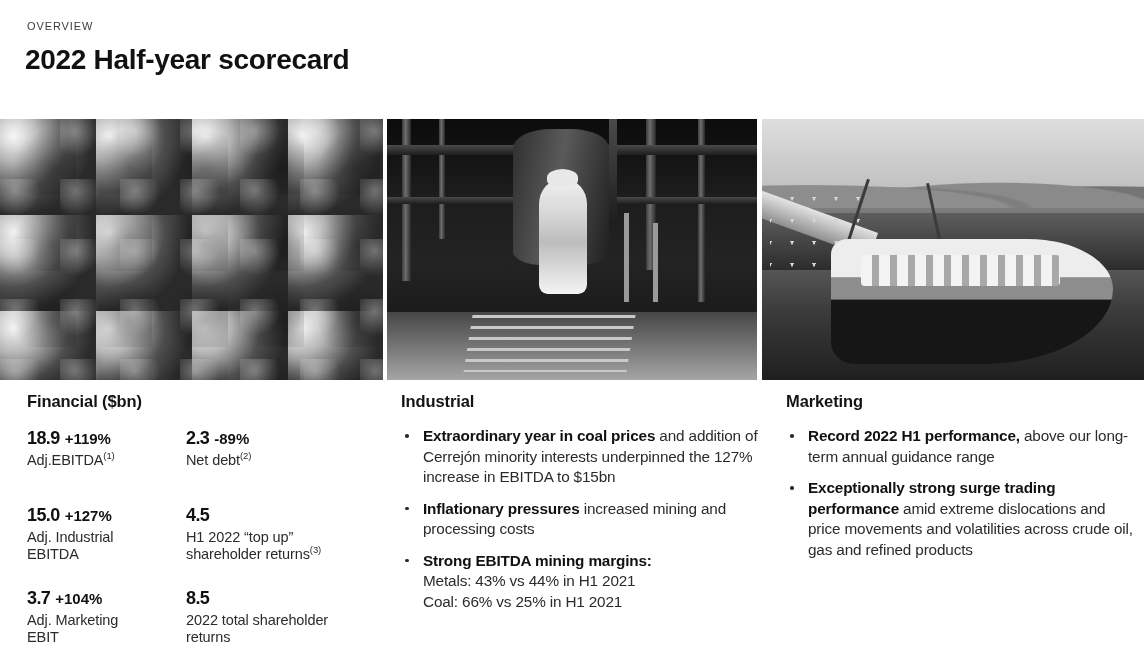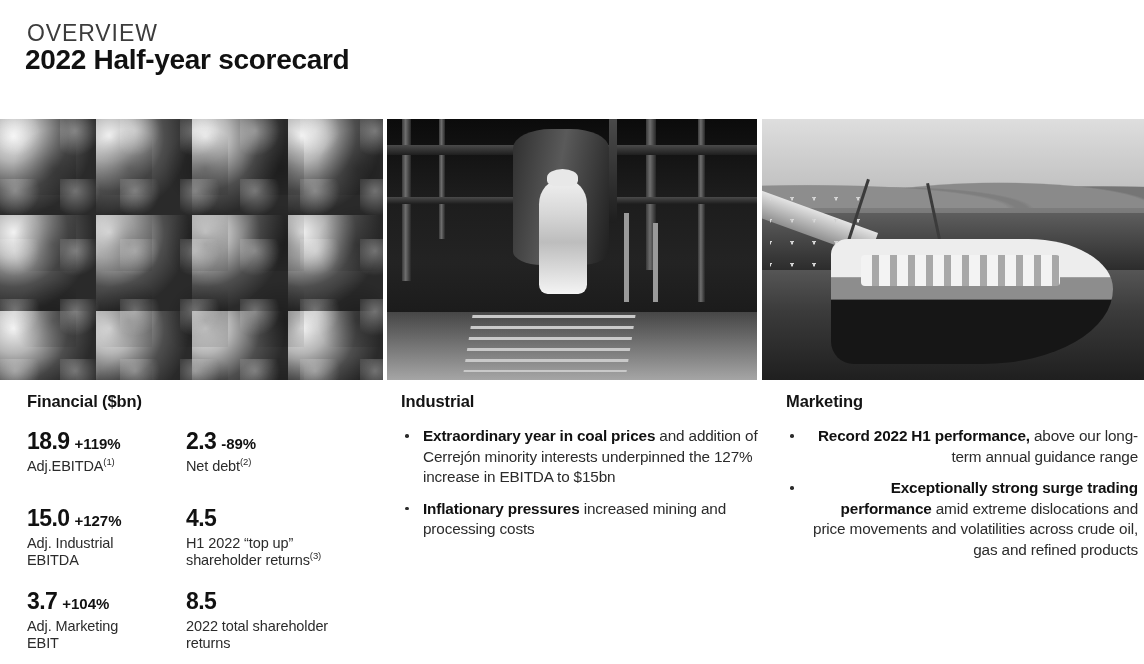--- a/index.html
+++ b/index.html
@@ -21,21 +21,21 @@
     position: absolute;
     left: 0; top: 0;
     width: 1144px;
     height: 119px;
     background: #ffffff;
   }
   .eyebrow {
     position: absolute;
     left: 27px;
     top: 20px;
-    font-size: 23px;
+    font-size: 11px;
     letter-spacing: 0.9px;
     color: #3c3c3c;
     font-weight: 400;
   }
   .title {
     position: absolute;
     left: 25px;
     top: 44px;
     font-size: 28px;
     font-weight: 700;
@@ -226,21 +226,21 @@
     font-weight: 700;
     color: #141414;
     letter-spacing: -0.1px;
   }
 
   
   .fin { position: absolute; left: 0; top: 0; width: 390px; height: 248px; }
   .fin .col-head { left: 27px; top: 12px; }
   .metric { position: absolute; }
   .metric .value {
-    font-size: 23px;
+    font-size: 18px;
     font-weight: 700;
     color: #111;
     letter-spacing: -0.6px;
     display: inline-block;
     vertical-align: baseline;
   }
   .metric .delta {
     font-size: 15px;
     font-weight: 600;
     color: #111;
@@ -274,21 +274,21 @@
   .mkt { left: 775px; width: 369px; }
   .ind .col-head { left: 6px; top: 12px; }
   .mkt .col-head { left: 11px; top: 12px; }
 
   .bullet-list {
     position: absolute;
     top: 46px;
     left: 6px;
     right: 6px;
   }
-  .mkt .bullet-list { left: 11px; text-align: right; }
+  .mkt .bullet-list { left: 11px; }
   .bullet {
     position: relative;
     padding-left: 22px;
     margin-bottom: 11px;
     font-size: 15.3px;
     line-height: 20.5px;
     color: #2b2b2b;
     letter-spacing: -0.15px;
   }
   .bullet .dot {
@@ -396,20 +396,26 @@
       <div class="bullet">
         <span class="dot"></span>
         <b>Extraordinary year in coal prices</b><span> and addition of Cerrejón minority interests underpinned the 127% increase in EBITDA to $15bn</span>
       </div>
 
       <div class="bullet">
         <span class="dot"></span>
         <b>Inflationary pressures</b><span> increased mining and processing costs</span>
       </div>
 
+      <div class="bullet">
+        <span class="dot"></span>
+        <b>Strong EBITDA mining margins:</b>
+        <span class="line">Metals: 43% vs 44% in H1 2021</span>
+        <span class="line">Coal: 66% vs 25% in H1 2021</span>
+      </div>
 
     </div>
   </div>
 
   <div class="bullets mkt">
     <div class="col-head">Marketing</div>
     <div class="bullet-list">
 
       <div class="bullet">
         <span class="dot"></span>

